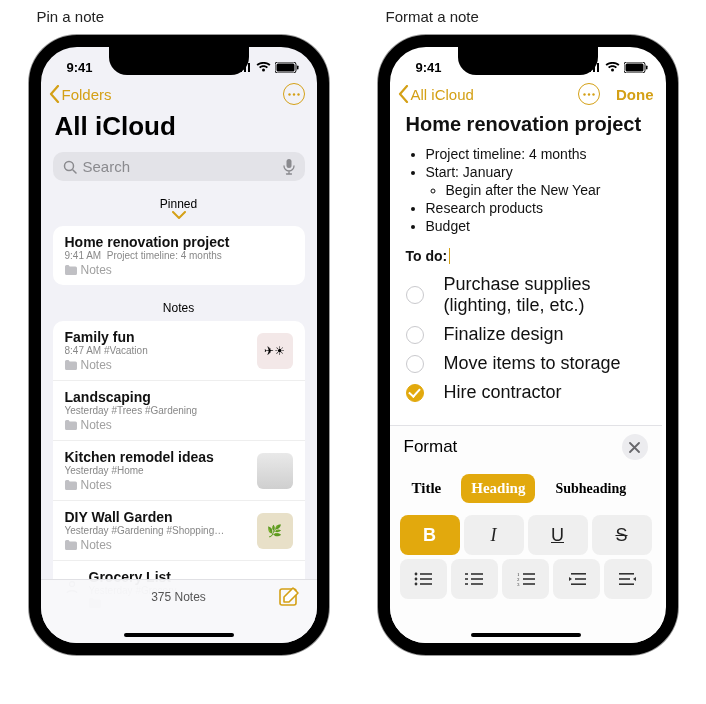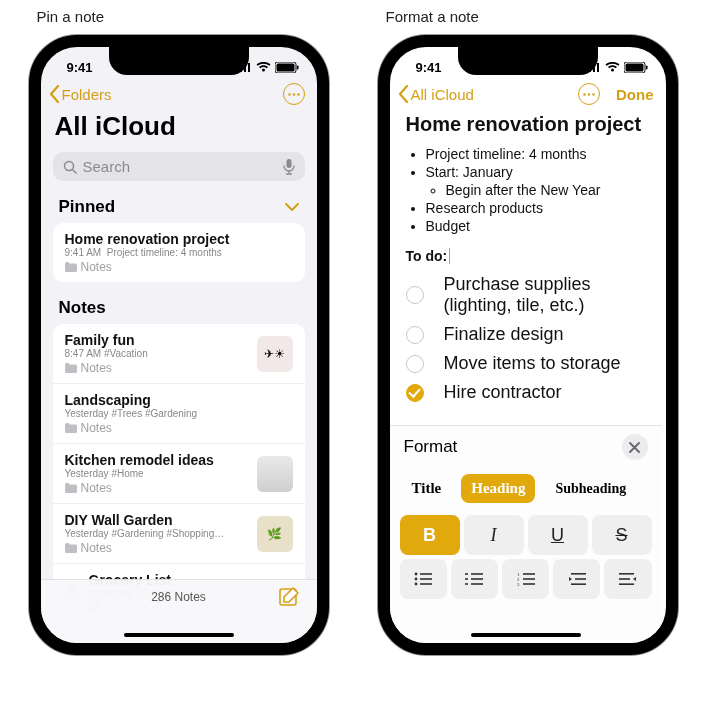--- a/index.html
+++ b/index.html
@@ -49,21 +49,21 @@
   }
   .done { color:#d4a016; font-weight:600; font-size:15px; }
   h1.title { font-size:26px; font-weight:700; padding: 2px 14px 6px; }
   .searchbar {
     margin: 4px 12px; background:#e3e3e8; border-radius:10px;
     display:flex; align-items:center; padding:6px 10px; gap:6px; color:#8a8a8e;
   }
   .searchbar span { flex:1; font-size:15px; }
   .section-head {
     display:flex; justify-content:space-between; align-items:center;
-    padding: 12px 18px 2px; font-weight:700; font-size:17px;
+    padding: 12px 18px 2px; font-weight:400; font-size:12px;flex-direction:column;
   }
   .chev-down { color:#d4a016; }
   .card {
     background:#fff; margin: 4px 12px; border-radius:10px; overflow:hidden;
   }
   .row { padding: 8px 12px; border-bottom:1px solid #eee; display:flex; gap:10px; align-items:center; }
   .row:last-child { border-bottom:none; }
   .row .meta { flex:1; min-width:0; }
   .note-title { font-size:14px; font-weight:600; color:#111; }
   .note-sub { font-size:10px; color:#888; white-space:nowrap; overflow:hidden; text-overflow:ellipsis; }
@@ -262,21 +262,21 @@
               <svg width="12" height="10">
                 <path d="M0 1.5A1.5 1.5 0 011.5 0h2l1.2 1.5H10.5A1.5 1.5 0 0112 3v5.5A1.5 1.5 0 0110.5 10h-9A1.5 1.5 0 010 8.5z" fill="#c0c0c4"></path>
               </svg>
               <span></span>
             </div>
           </div>
         </div>
       </div>
 
     <div class="toolbar-bottom">
-      <span>286 Notes</span>
+      <span>375 Notes</span>
       <div class="compose">
         <svg width="22" height="22">
             <rect x="1" y="3" width="16" height="16" rx="2" stroke="#d4a016" stroke-width="1.6" fill="none"></rect>
             <path d="M14 2l5 5-9 9H5v-5z" fill="#fff" stroke="#d4a016" stroke-width="1.6" stroke-linejoin="round"></path>
           </svg>
       </div>
       <div class="home-indicator"></div>
     </div>
   </div>
 </div>

